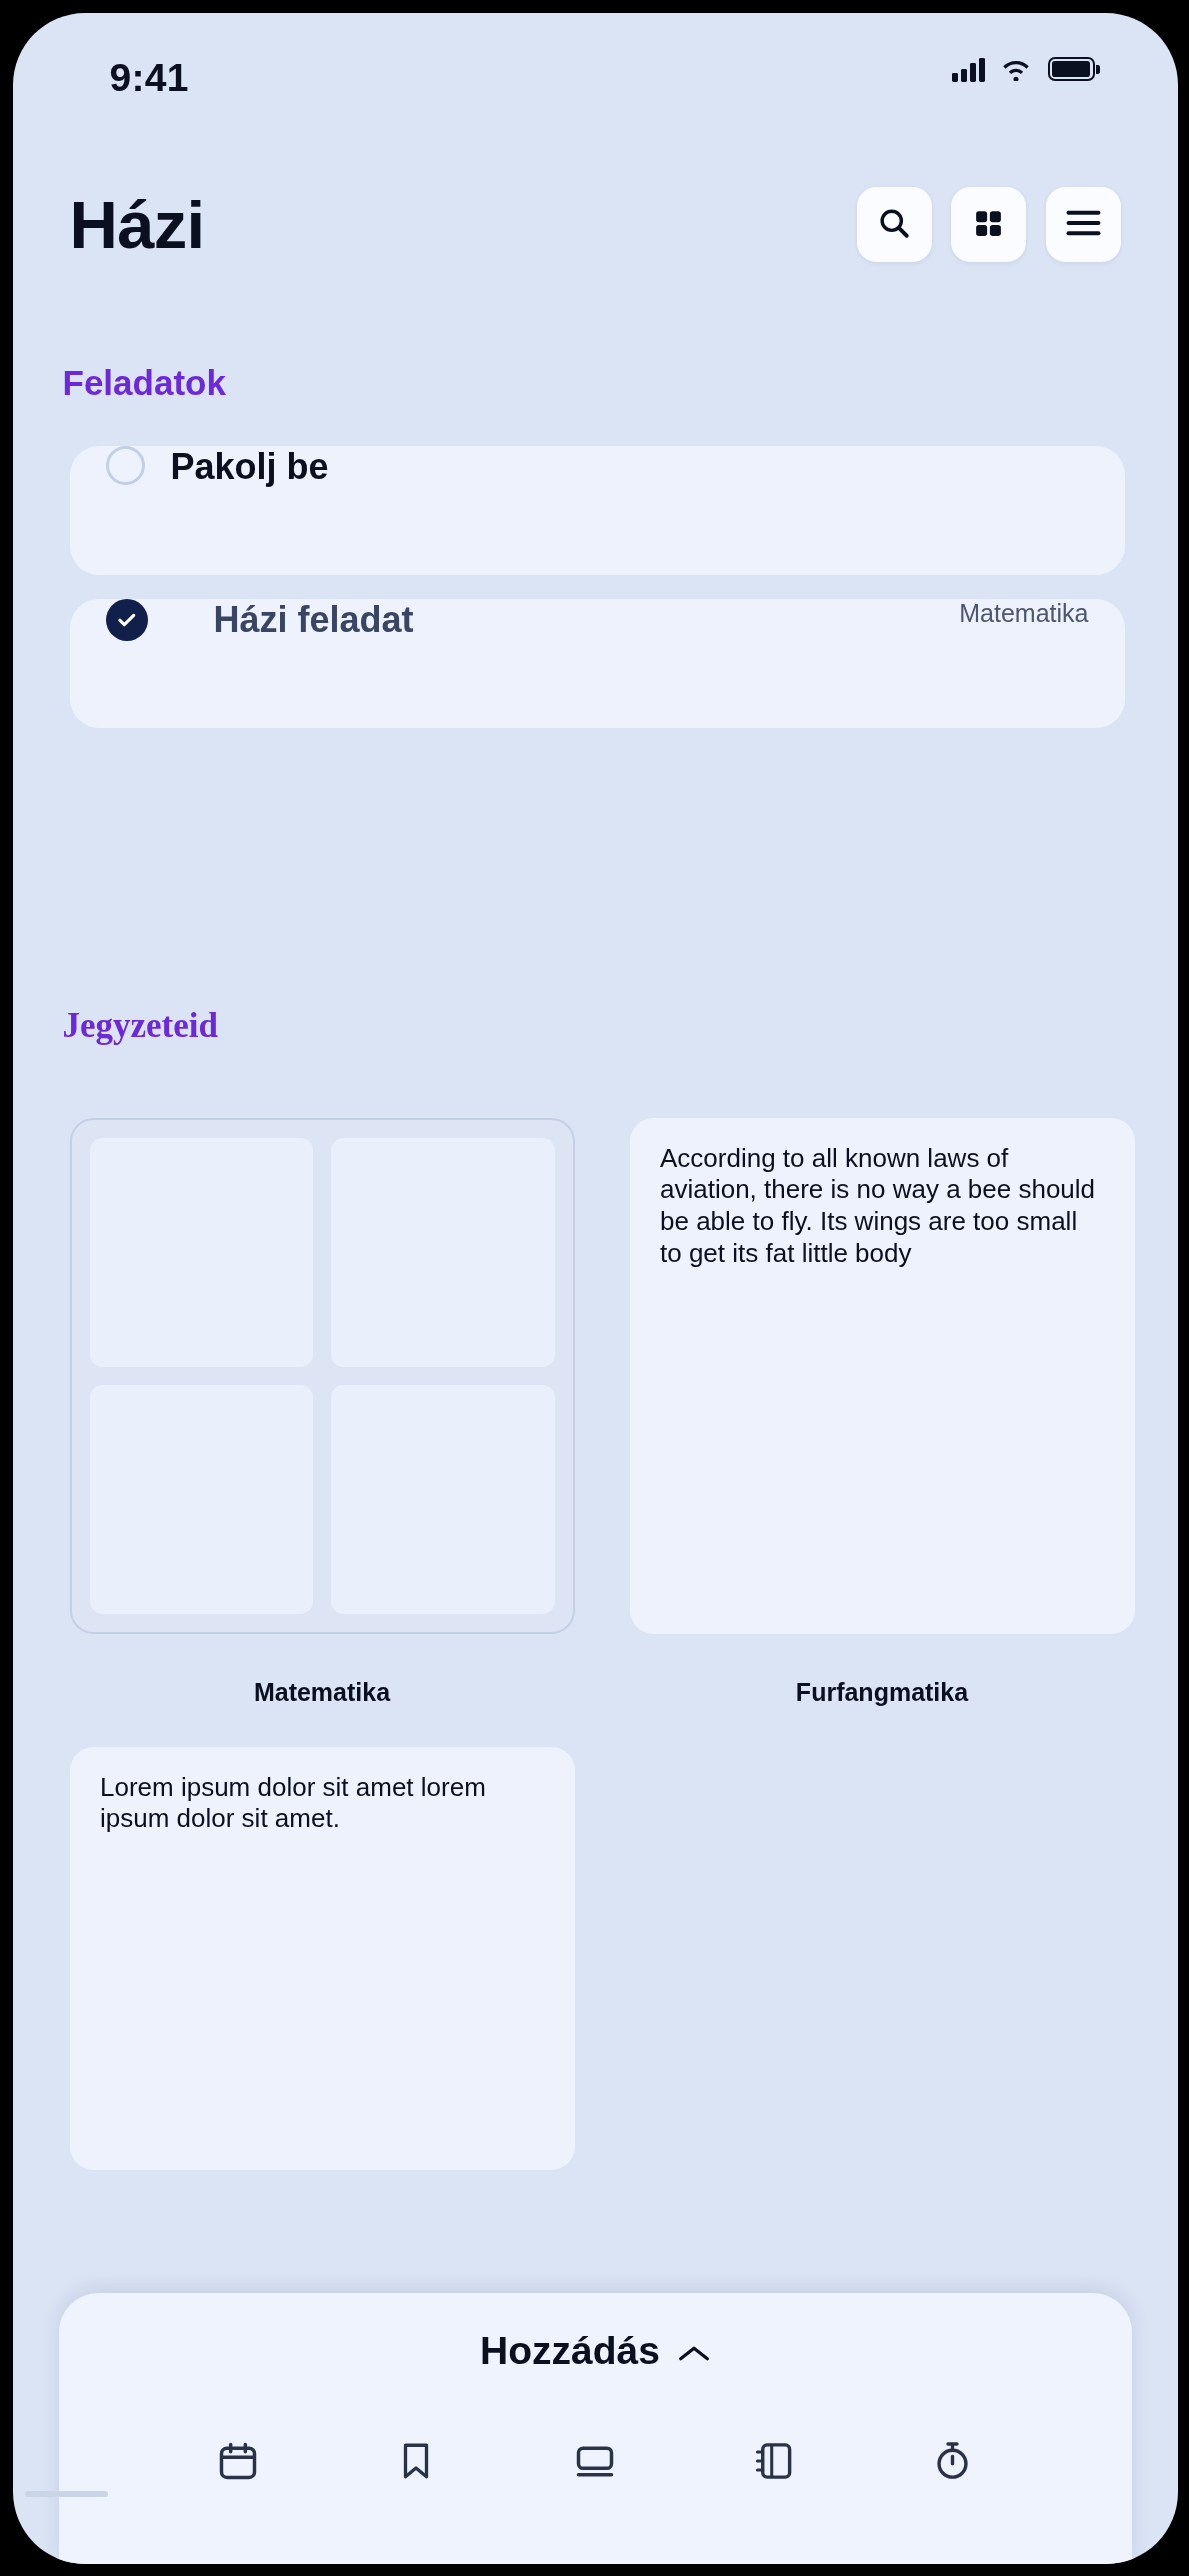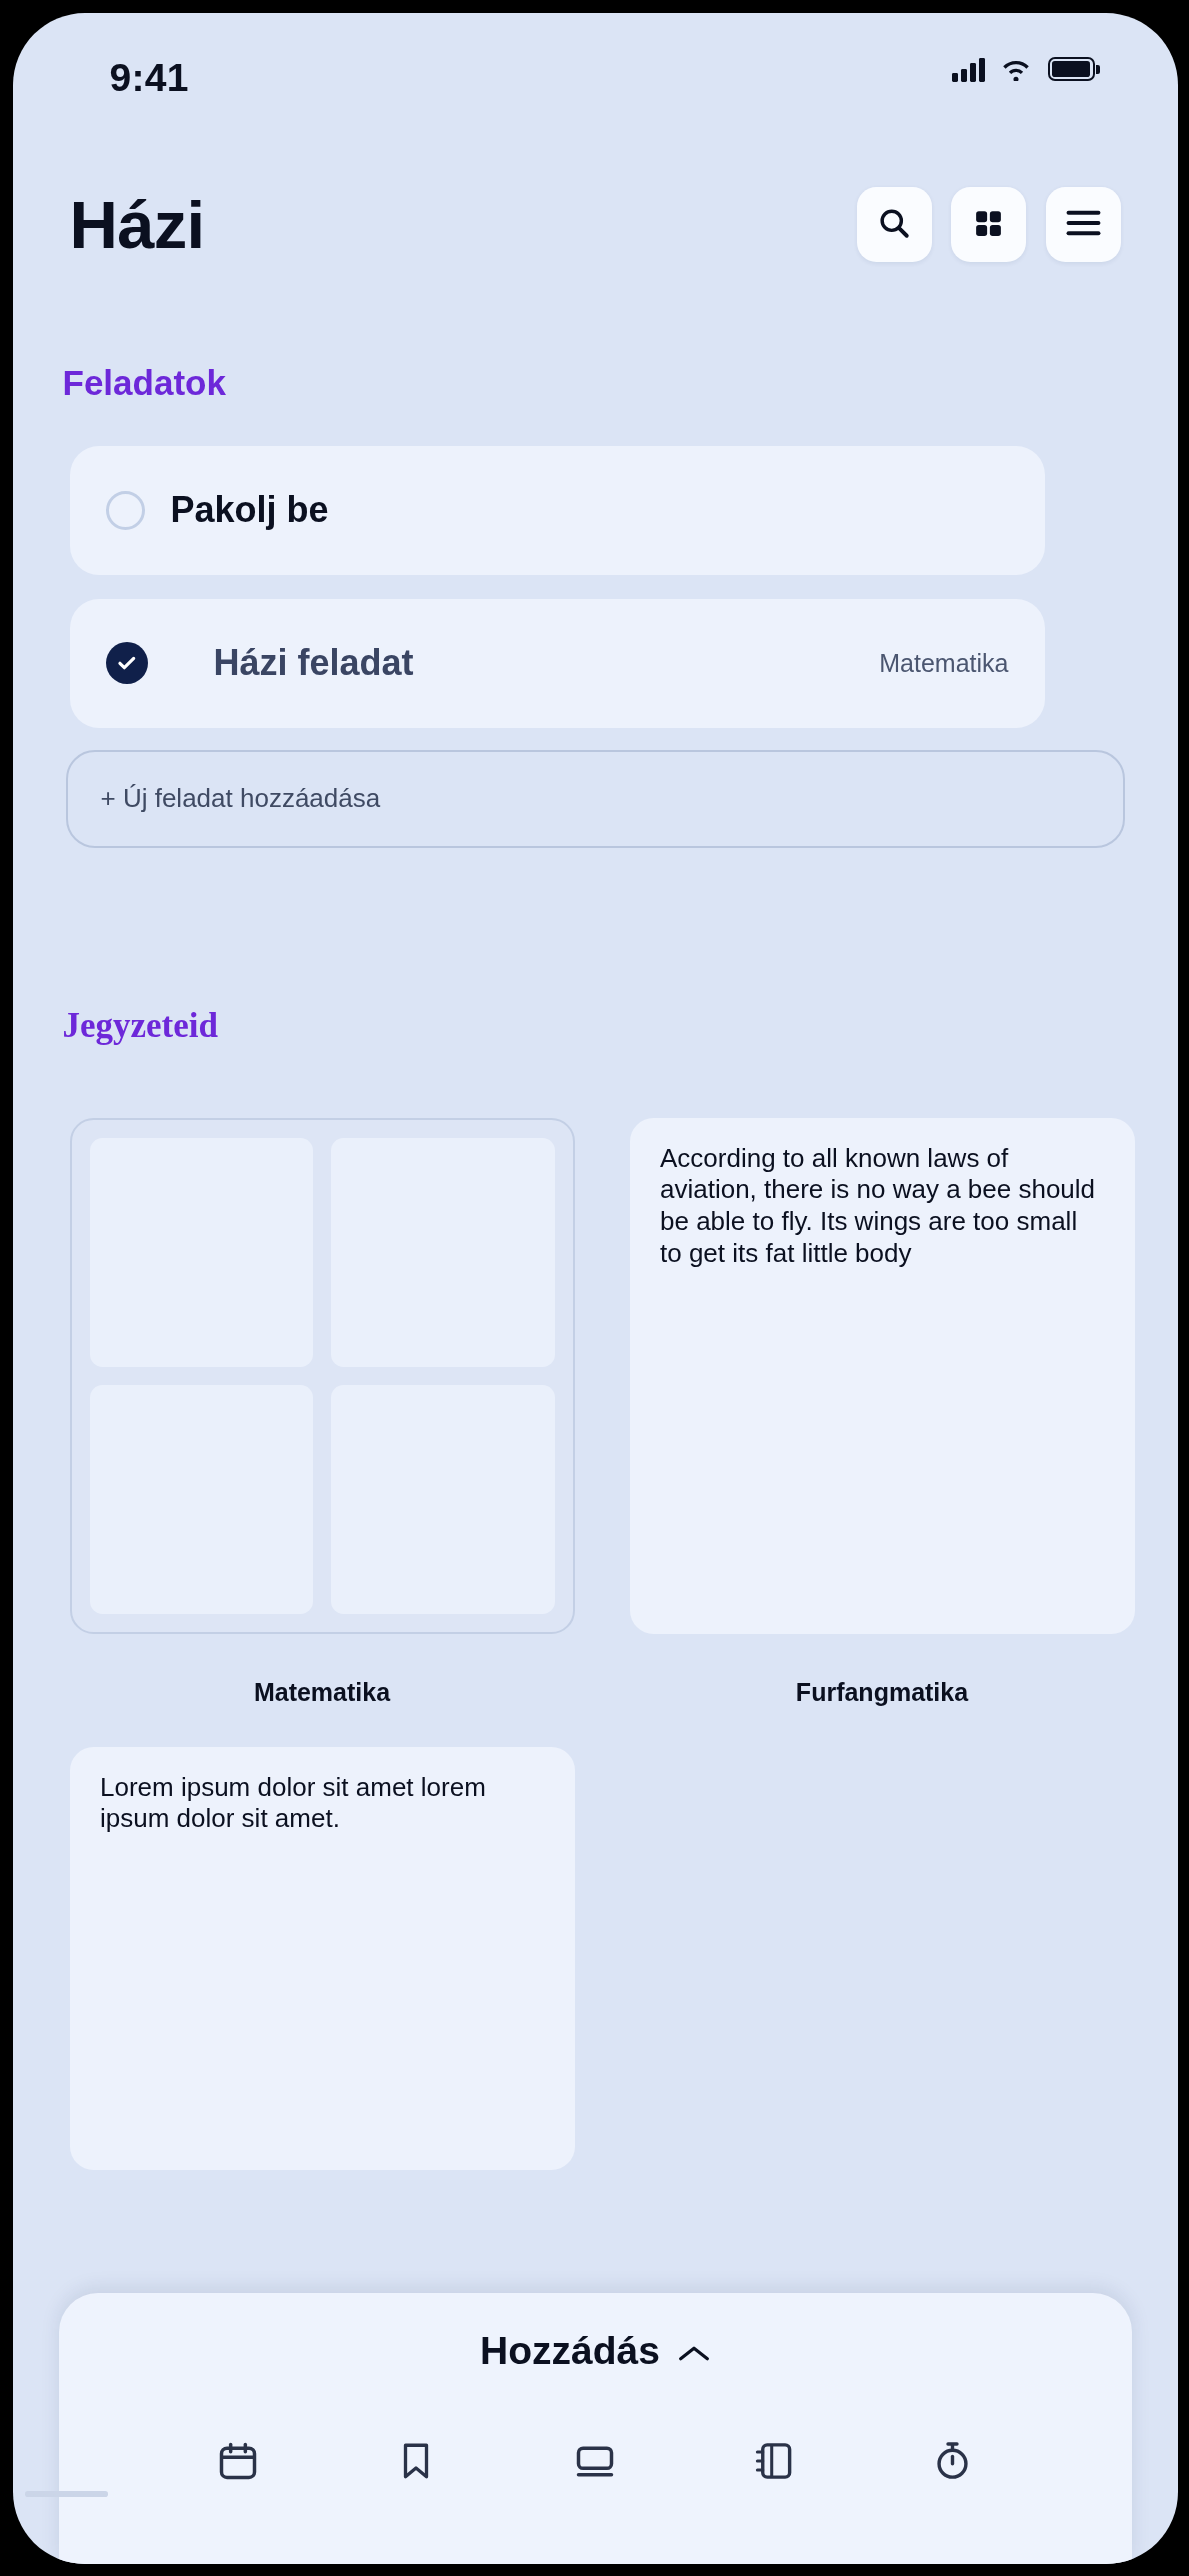--- a/index.html
+++ b/index.html
@@ -111,26 +111,26 @@
     font-weight: 700;
     color: #6d28d9;
   }
   #tasks-title { top: 350px; }
   #notes-title { top: 993px; font-family: Liberation Serif, serif; }
 
   
   .task-card {
     position: absolute;
     left: 57px;
-    width: 975px;
+    width: 1055px;
     height: 129px;
     border-radius: 29px;
     background: #edf2fc;
     display: flex;
-    align-items: center;
+    align-items: flex-start;
     padding: 0 36px;
   }
   #task-0 { top: 433px; }
   #task-1 { top: 586px; gap: 40px; }
   .task-check-empty {
     width: 39px; height: 39px;
     border-radius: 50%;
     border: 3.5px solid #c2cfe6;
     background: transparent;
     flex: none;
@@ -331,21 +331,20 @@
     <div class="task-card" id="task-1">
       <span class="task-check-done">
         <svg width="23.6" height="23.6" viewBox="0 0 24 24">
             <path d="M5 12.5l4.5 4.5L19 7.5" fill="none" stroke="#ffffff" stroke-width="3.2" stroke-linecap="round" stroke-linejoin="round"></path>
           </svg>
       </span>
       <span class="task-label done">Házi feladat</span>
       <span class="task-tag">Matematika</span>
     </div>
 
-    <div class="add-task">+ Új feladat hozzáadása</div>
 
     <div class="section-title" id="notes-title">Jegyzeteid</div>
 
     <div class="note note-grid">
       <div></div>
       <div></div>
       <div></div>
       <div></div>
     </div>
     <div class="note-caption" id="caption-0">Matematika</div>

